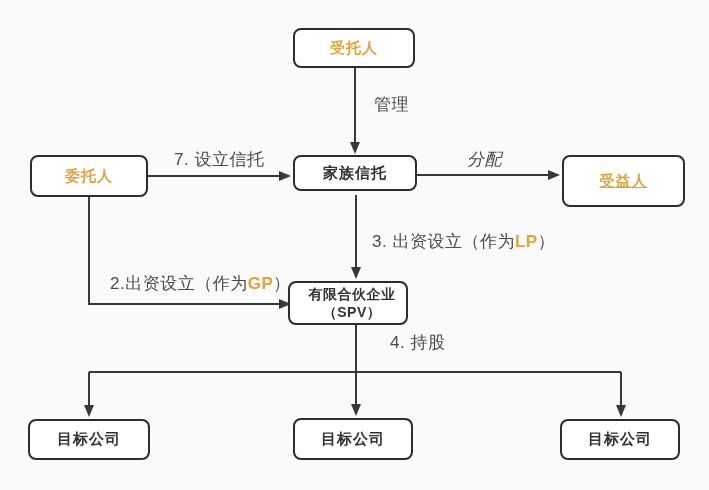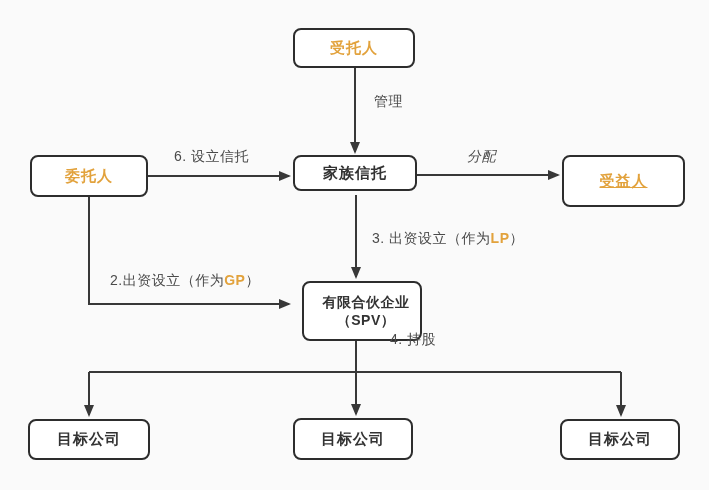--- a/index.html
+++ b/index.html
@@ -42,21 +42,21 @@
   }
   .node.orange { color: var(--accent, #E2A23C); }
   .node.two-line {
     flex-direction: column;
     font-size: 14px;
     line-height: 18px;
     letter-spacing: 0.5px;
   }
   .edge-label {
     position: absolute;
-    font-size: 14px;
+    font-size: 17px;
     color: var(--labeltext, #4a4a4a);
     white-space: nowrap;
     letter-spacing: 0.5px;
     text-align: center;
   }
   .edge-label .hl {
     color: var(--accent, #E2A23C);
     font-weight: bold;
   }
 </style>
@@ -83,34 +83,34 @@
   </svg>
 
   <div class="node orange" style="left:293px; top:28px; width:122px; height:40px;">受托人</div>
 
   <div class="node orange" style="left:30px; top:155px; width:118px; height:42px;">委托人</div>
 
   <div class="node" style="left:293px; top:155px; width:124px; height:36px;">家族信托</div>
 
   <div class="node orange" style="left:562px; top:155px; width:123px; height:52px;text-decoration:underline;">受益人</div>
 
-  <div class="node two-line" style="left:302px; top:281px; width:120px; height:60px;padding-left:8px;">
+  <div class="node two-line" style="left:288px; top:281px; width:120px; height:44px;padding-left:8px;">
     <span>有限合伙企业</span>
     <span>（SPV）</span>
   </div>
 
   <div class="node" style="left:28px; top:419px; width:122px; height:41px;">目标公司</div>
 
   <div class="node" style="left:293px; top:418px; width:120px; height:42px;">目标公司</div>
 
   <div class="node" style="left:560px; top:419px; width:120px; height:41px;">目标公司</div>
 
   <div class="edge-label" style="left:374px; top:93px;">管理</div>
 
-  <div class="edge-label" style="left:174px; top:148px;">6. 设立信托</div>
+  <div class="edge-label" style="left:174px; top:148px;">7. 设立信托</div>
 
   <div class="edge-label" style="left:467px; top:148px;font-style:italic;">分配</div>
 
   <div class="edge-label" style="left:372px; top:230px;">
     <span>3. 出资设立（作为</span><span class="hl">LP</span><span>）</span>
   </div>
 
   <div class="edge-label" style="left:110px; top:272px;">
     <span>2.出资设立（作为</span><span class="hl">GP</span><span>）</span>
   </div>

